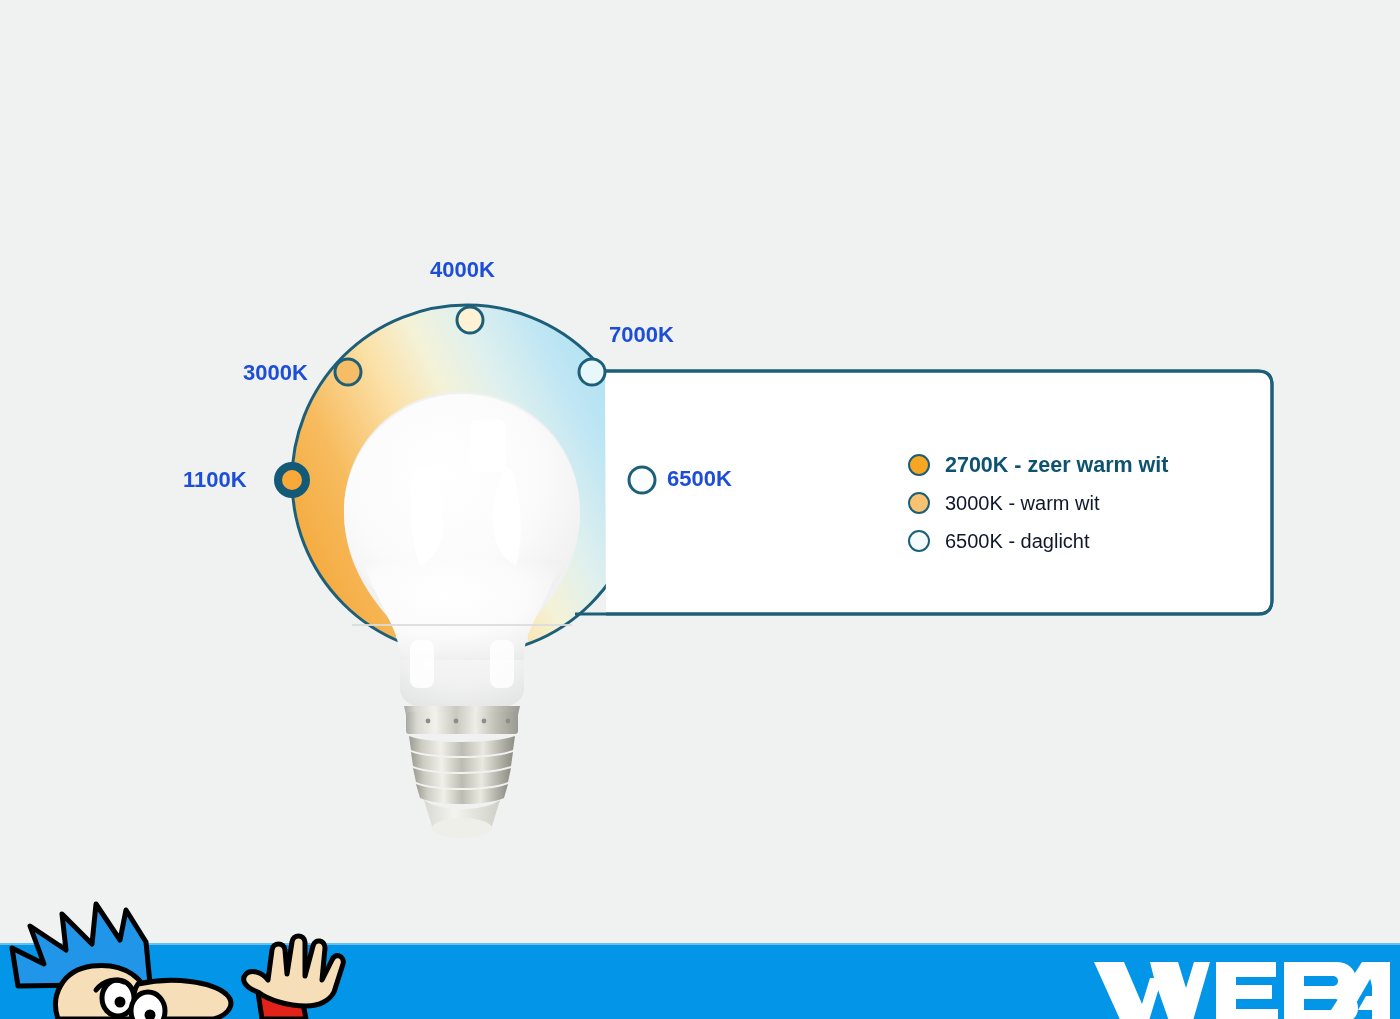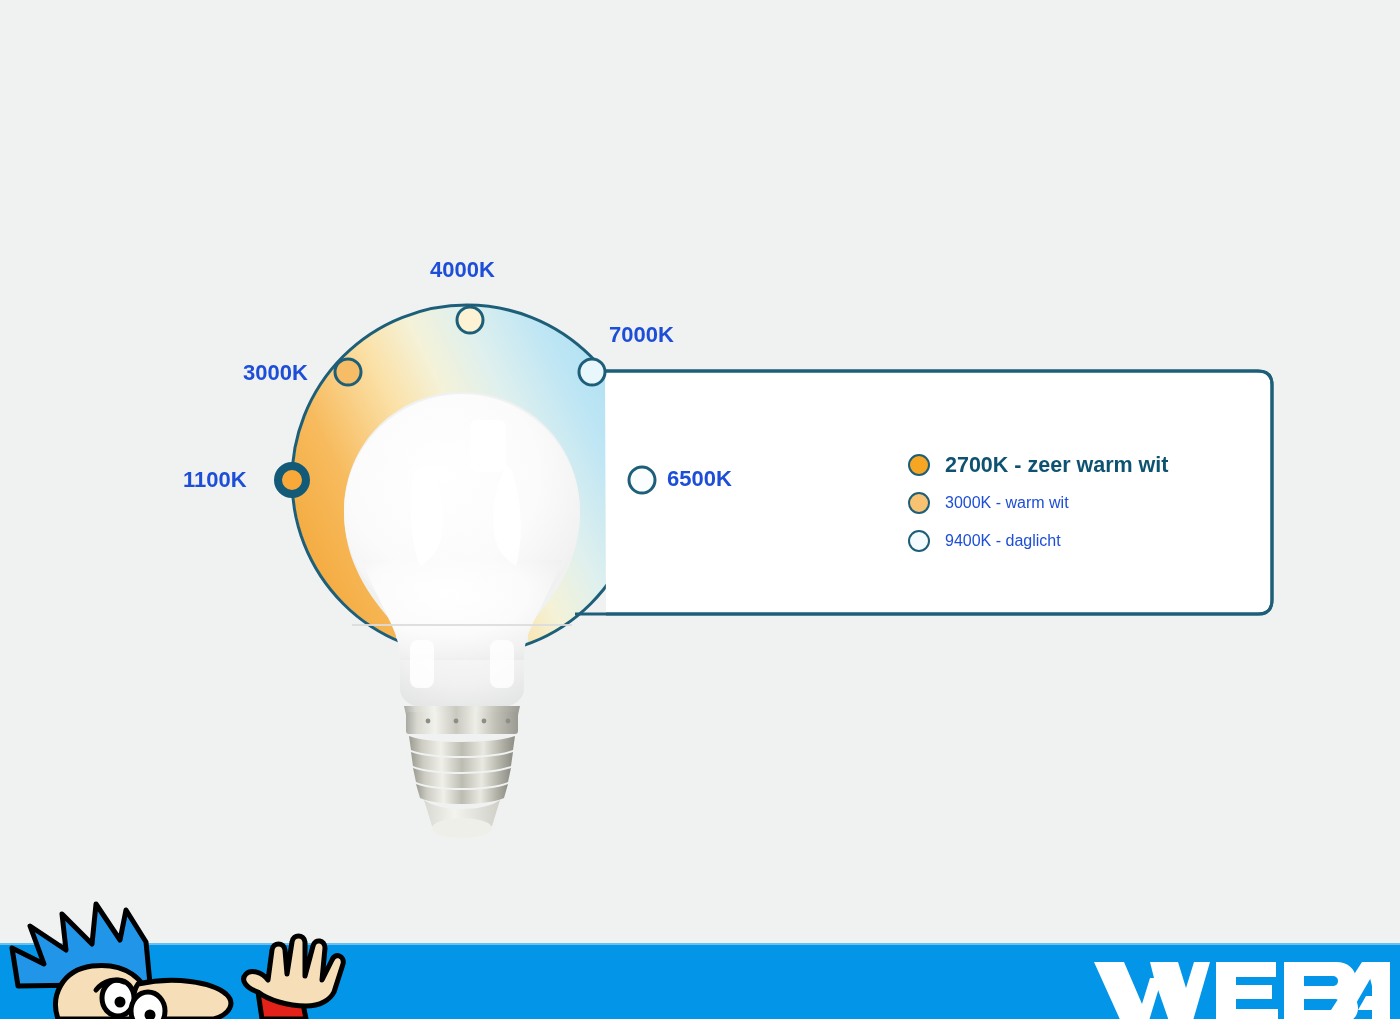--- a/index.html
+++ b/index.html
@@ -47,21 +47,21 @@
     height:38px;
   }
   .legend-dot{
     width:22px;height:22px;border-radius:50%;
     border:2.5px solid #1d5f78;
     box-sizing:border-box;
     flex:0 0 auto;
     margin-right:15px;
   }
   .legend-text{
-    font-size:16px;color:#1d4ed8;white-space:nowrap;
+    font-size:20px;color:#0f172a;white-space:nowrap;
   }
   .legend-item.active .legend-text{
     font-weight:bold;color:#0e5272;font-size:21.5px;
   }
 
   
   .bottom-bar{
     position:absolute;left:0;top:945px;width:1400px;height:74px;
     background:#0396e8;
   }
@@ -219,21 +219,21 @@
     <div class="legend-item active">
       <span class="legend-dot" style="background:#f6a623"></span>
       <span class="legend-text">2700K - zeer warm wit</span>
     </div>
     <div class="legend-item">
       <span class="legend-dot" style="background:#f7c272"></span>
       <span class="legend-text">3000K - warm wit</span>
     </div>
     <div class="legend-item">
       <span class="legend-dot" style="background:#f4fbfd"></span>
-      <span class="legend-text">9400K - daglicht</span>
+      <span class="legend-text">6500K - daglicht</span>
     </div>
   </div>
 
   <div class="bar-hairline"></div>
   <div class="bottom-bar"></div>
 
   <svg class="weba-logo" viewBox="0 0 300 75">
     <g fill="#ffffff">
 
       <path d="M4 10 L34 10 L52 52 L60 26 L72 26 L58 72 L32 72 Z"></path>

